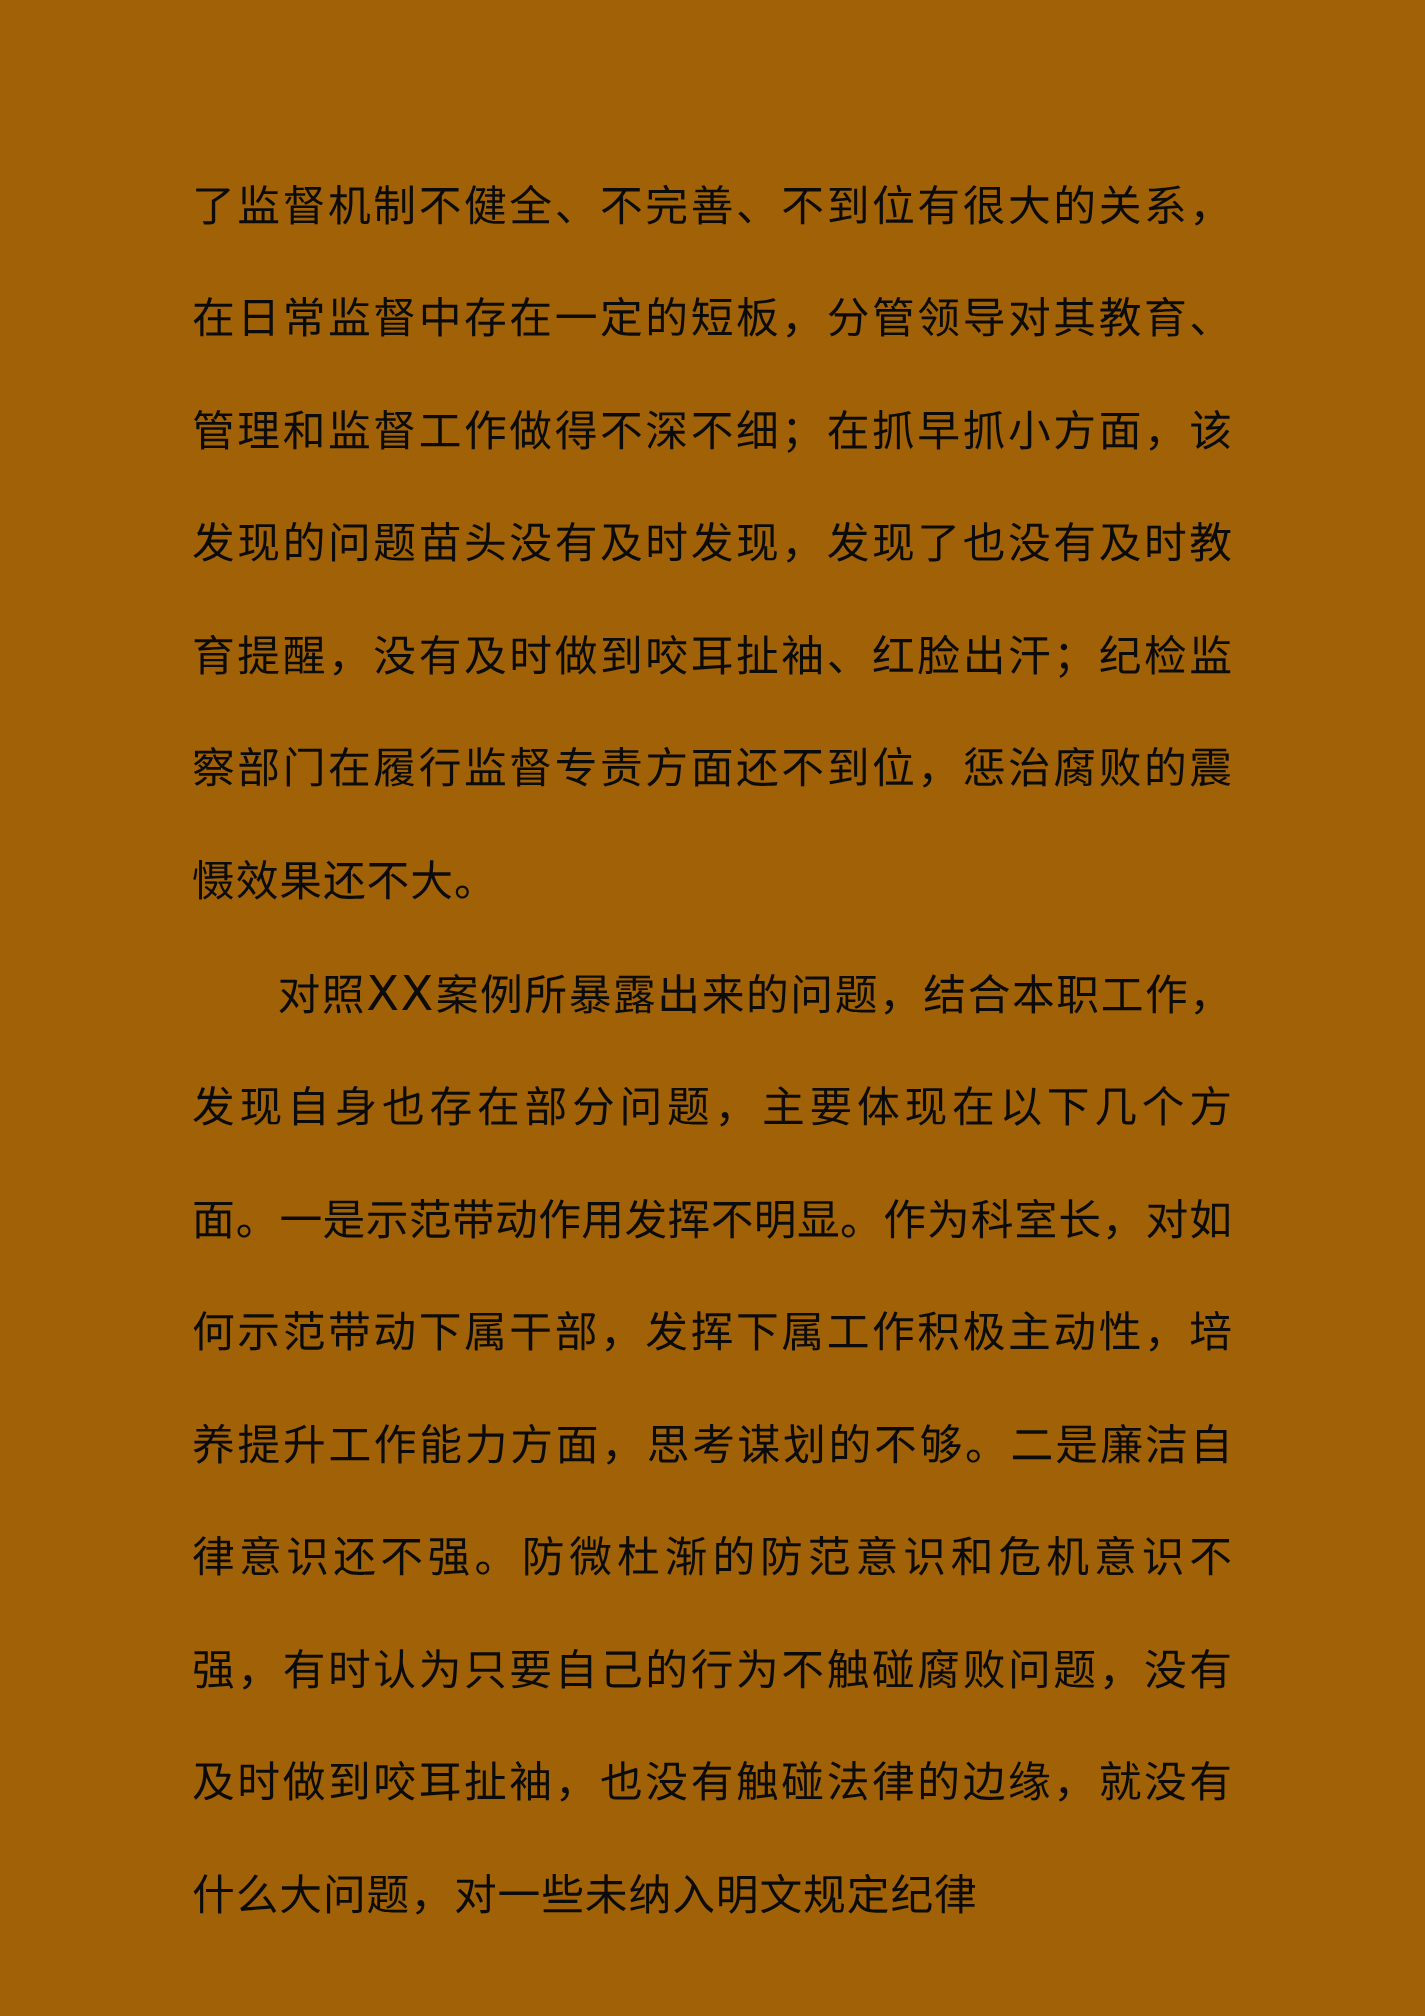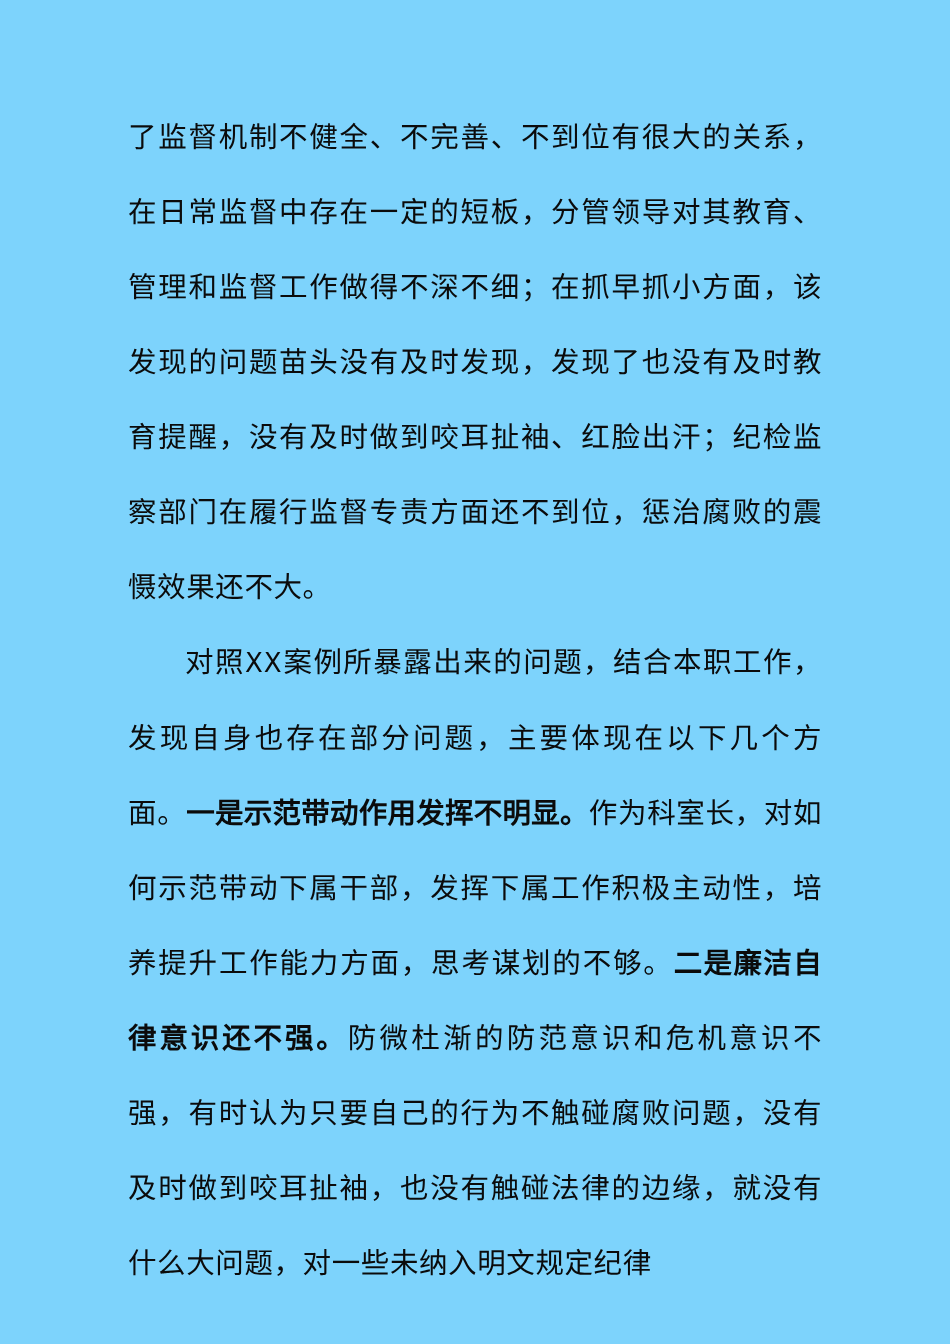--- a/index.html
+++ b/index.html
@@ -12,21 +12,21 @@
     width: 950px;
     height: 1344px;
     overflow: hidden;
     font-family: "DejaVu Serif", "Liberation Serif", serif;
     color: #000000;
   }
   .page {
     position: relative;
     width: 950px;
     height: 1344px;
-    background: #7dd3fc;
+    background: #a16207;
     box-sizing: border-box;
     padding: 100px 128px 72px 128px;
   }
   .doc-body {
     font-size: 28.5px;
     line-height: 75px;
     letter-spacing: 0.6px;
     text-align: justify;
     text-justify: inter-ideograph;
     color: #0b0b0b;
@@ -35,26 +35,26 @@
     margin: 0;
     text-indent: 2em;
   }
   .para.no-indent {
     text-indent: 0;
   }
   .para + .para {
     margin-top: 0;
   }
   .bold {
-    font-weight: bold;
+    font-weight: normal;
     letter-spacing: 0.2px;
   }
   .latin {
     font-family: "DejaVu Sans", "Liberation Sans", sans-serif;
-    font-size: 26px;
+    font-size: 32px;
     letter-spacing: 1px;
   }
 </style>
 </head>
 <body>
 
 <div class="page">
   <div class="doc-body">
 
     <p class="para no-indent">

